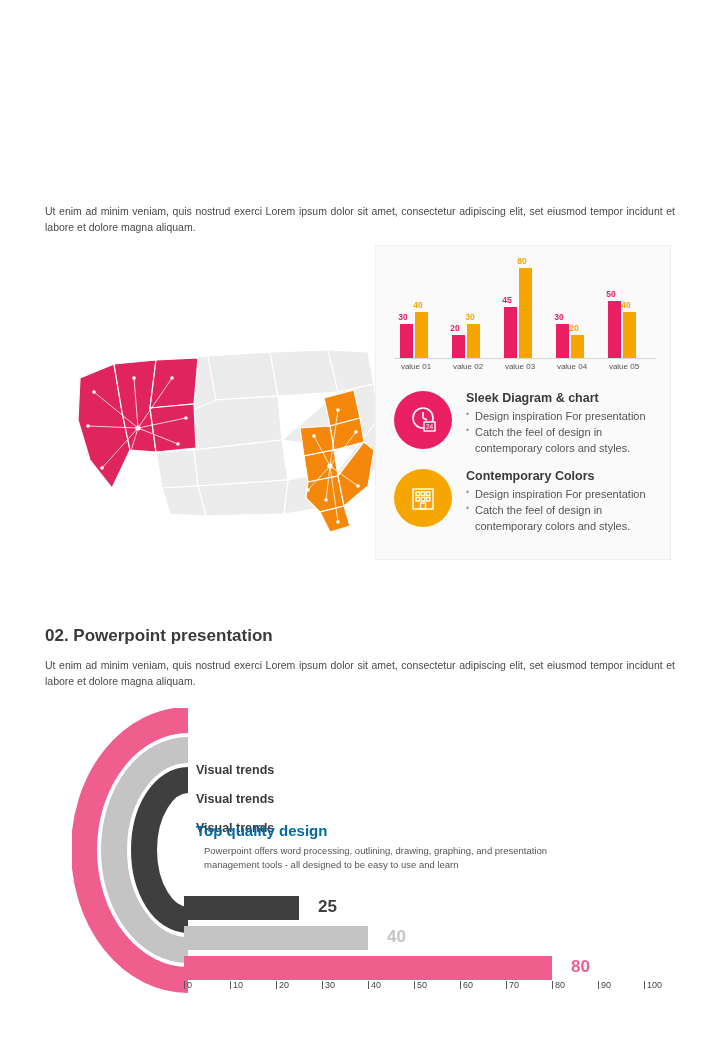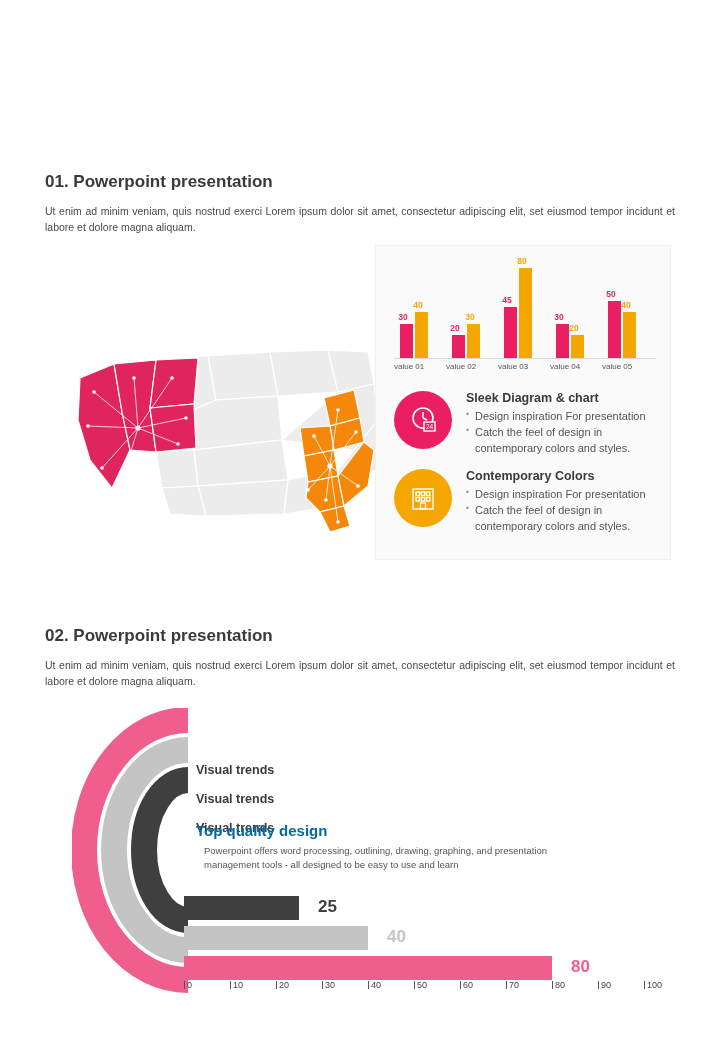--- a/index.html
+++ b/index.html
@@ -59,21 +59,21 @@
   .bar.orange { left: 17px; background: #f5a600; }
   .vlabel {
     position: absolute; font-size: 8.5px; font-weight: bold; width: 20px; text-align: center;
   }
   .vlabel.pink { color: #e91e63; }
   .vlabel.orange { color: #f5a600; }
   .axis-line {
     position: absolute; left: 0; top: 100px; width: 262px; height: 1px; background: #d8d8d8;
   }
   .xtick {
-    position: absolute; top: 104px; width: 44px; 
+    position: absolute; top: 104px; width: 44px; text-align: center;
     font-size: 8px; color: #555;
   }
 
   
   .feature { position: absolute; left: 18px; width: 262px; }
   .feature .circle {
     position: absolute; left: 0; top: 0; width: 58px; height: 58px; border-radius: 50%;
     display: flex; align-items: center; justify-content: center;
   }
   .feature .circle.pink { background: #e91e63; }
@@ -115,21 +115,20 @@
   }
   .tick2 .bar-m { display: inline-block; width: 1px; height: 8px; background: #555; vertical-align: -1px; margin-right: 2px; }
   .tick2 span.tv { display: inline-block; width: 16px; }
 </style>
 </head>
 <body>
 
 <div class="page">
 
 
-  <div class="section-head" id="sec1-head">01. Powerpoint presentation</div>
   <div class="section-body" id="sec1-body">Ut enim ad minim veniam, quis nostrud exerci  Lorem ipsum dolor sit amet, consectetur adipiscing elit, set eiusmod tempor incidunt et labore et dolore magna aliquam.</div>
 
   <div class="map-wrap">
     <svg width="350" height="250" viewBox="0 0 350 250">
 
       <g fill="#ececec" stroke="#ffffff" stroke-width="1.2">
         <polygon points="110,60 170,56 178,100 150,112 112,108"></polygon>
         <polygon points="170,56 232,52 240,96 178,100"></polygon>
         <polygon points="232,52 290,50 300,92 240,96"></polygon>
         <polygon points="290,50 330,52 336,84 300,92"></polygon>

